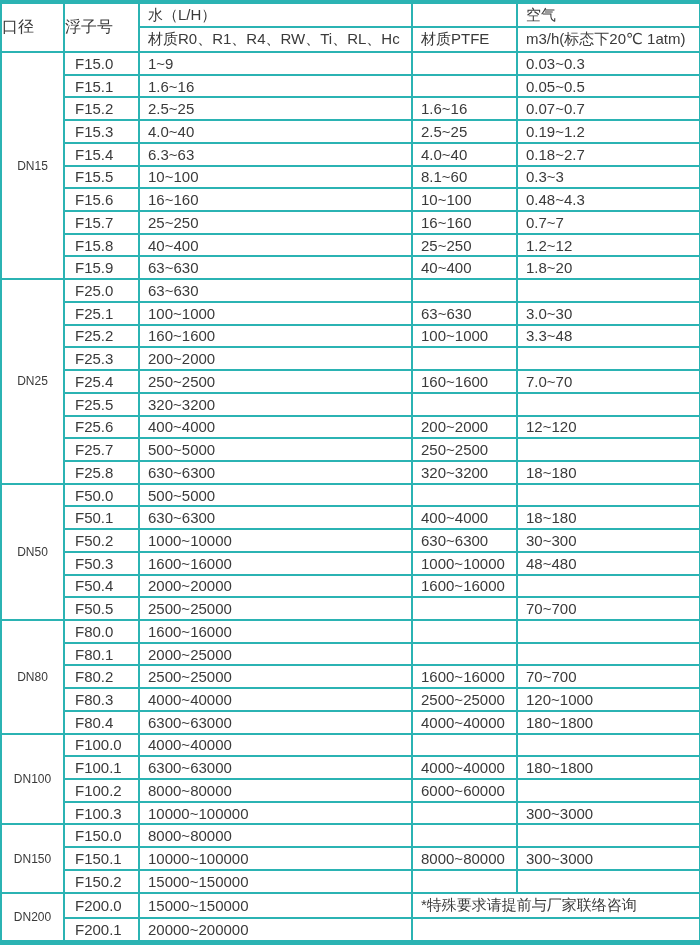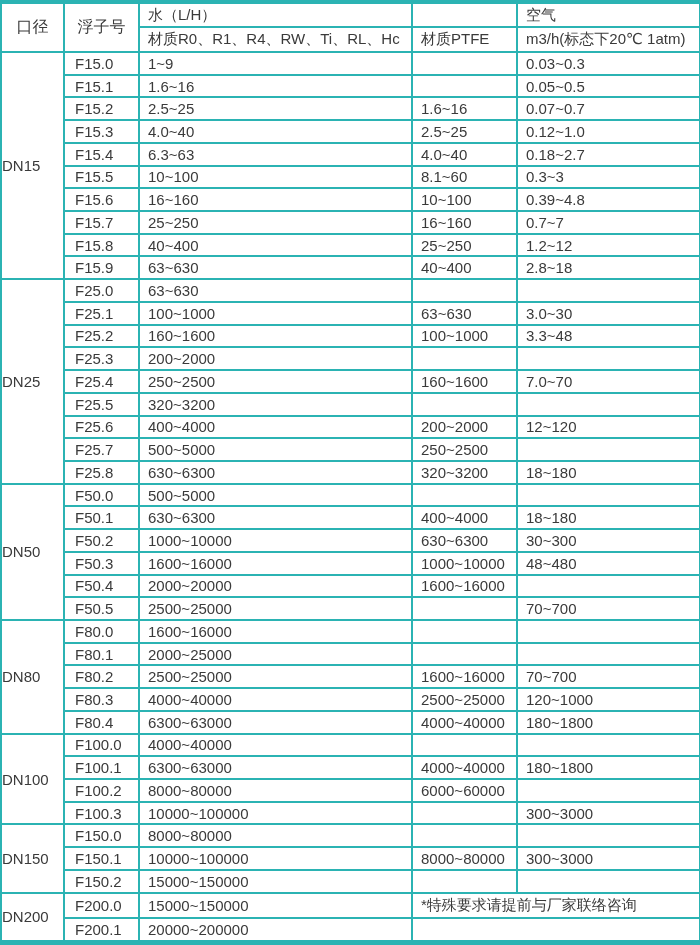--- a/index.html
+++ b/index.html
@@ -37,28 +37,28 @@
     font-weight: normal;
     text-align: left;
     vertical-align: middle;
     padding: 0 2px 0 8px;
     white-space: nowrap;
     overflow: hidden;
     background: var(--bg);
   }
   table.spec thead tr { height: 25px; }
   table.spec th.center {
+    text-align: left;
+    padding: 0;
+    font-size: 16px;
+  }
+  table.spec td.diam {
     text-align: center;
     padding: 0;
-    font-size: 16px;
-  }
-  table.spec td.diam {
-    text-align: left;
-    padding: 0;
-    font-size: 15px;
+    font-size: 12px;
   }
   table.spec td.fl {
     padding-left: 10px;
     margin-top: 8px;
   }
 </style>
 </head>
 <body>
 
 <div class="page">
@@ -101,57 +101,57 @@
         <tr>
           <td class="fl">F15.2</td>
           <td>2.5~25</td>
           <td>1.6~16</td>
           <td>0.07~0.7</td>
         </tr>
         <tr>
           <td class="fl">F15.3</td>
           <td>4.0~40</td>
           <td>2.5~25</td>
-          <td>0.12~1.0</td>
+          <td>0.19~1.2</td>
         </tr>
         <tr>
           <td class="fl">F15.4</td>
           <td>6.3~63</td>
           <td>4.0~40</td>
           <td>0.18~2.7</td>
         </tr>
         <tr>
           <td class="fl">F15.5</td>
           <td>10~100</td>
           <td>8.1~60</td>
           <td>0.3~3</td>
         </tr>
         <tr>
           <td class="fl">F15.6</td>
           <td>16~160</td>
           <td>10~100</td>
-          <td>0.39~4.8</td>
+          <td>0.48~4.3</td>
         </tr>
         <tr>
           <td class="fl">F15.7</td>
           <td>25~250</td>
           <td>16~160</td>
           <td>0.7~7</td>
         </tr>
         <tr>
           <td class="fl">F15.8</td>
           <td>40~400</td>
           <td>25~250</td>
           <td>1.2~12</td>
         </tr>
         <tr>
           <td class="fl">F15.9</td>
           <td>63~630</td>
           <td>40~400</td>
-          <td>2.8~18</td>
+          <td>1.8~20</td>
         </tr>
         <tr>
           <td class="diam" rowspan="9">DN25</td>
           <td class="fl">F25.0</td>
           <td>63~630</td>
           <td></td>
           <td></td>
         </tr>
         <tr>
           <td class="fl">F25.1</td>

